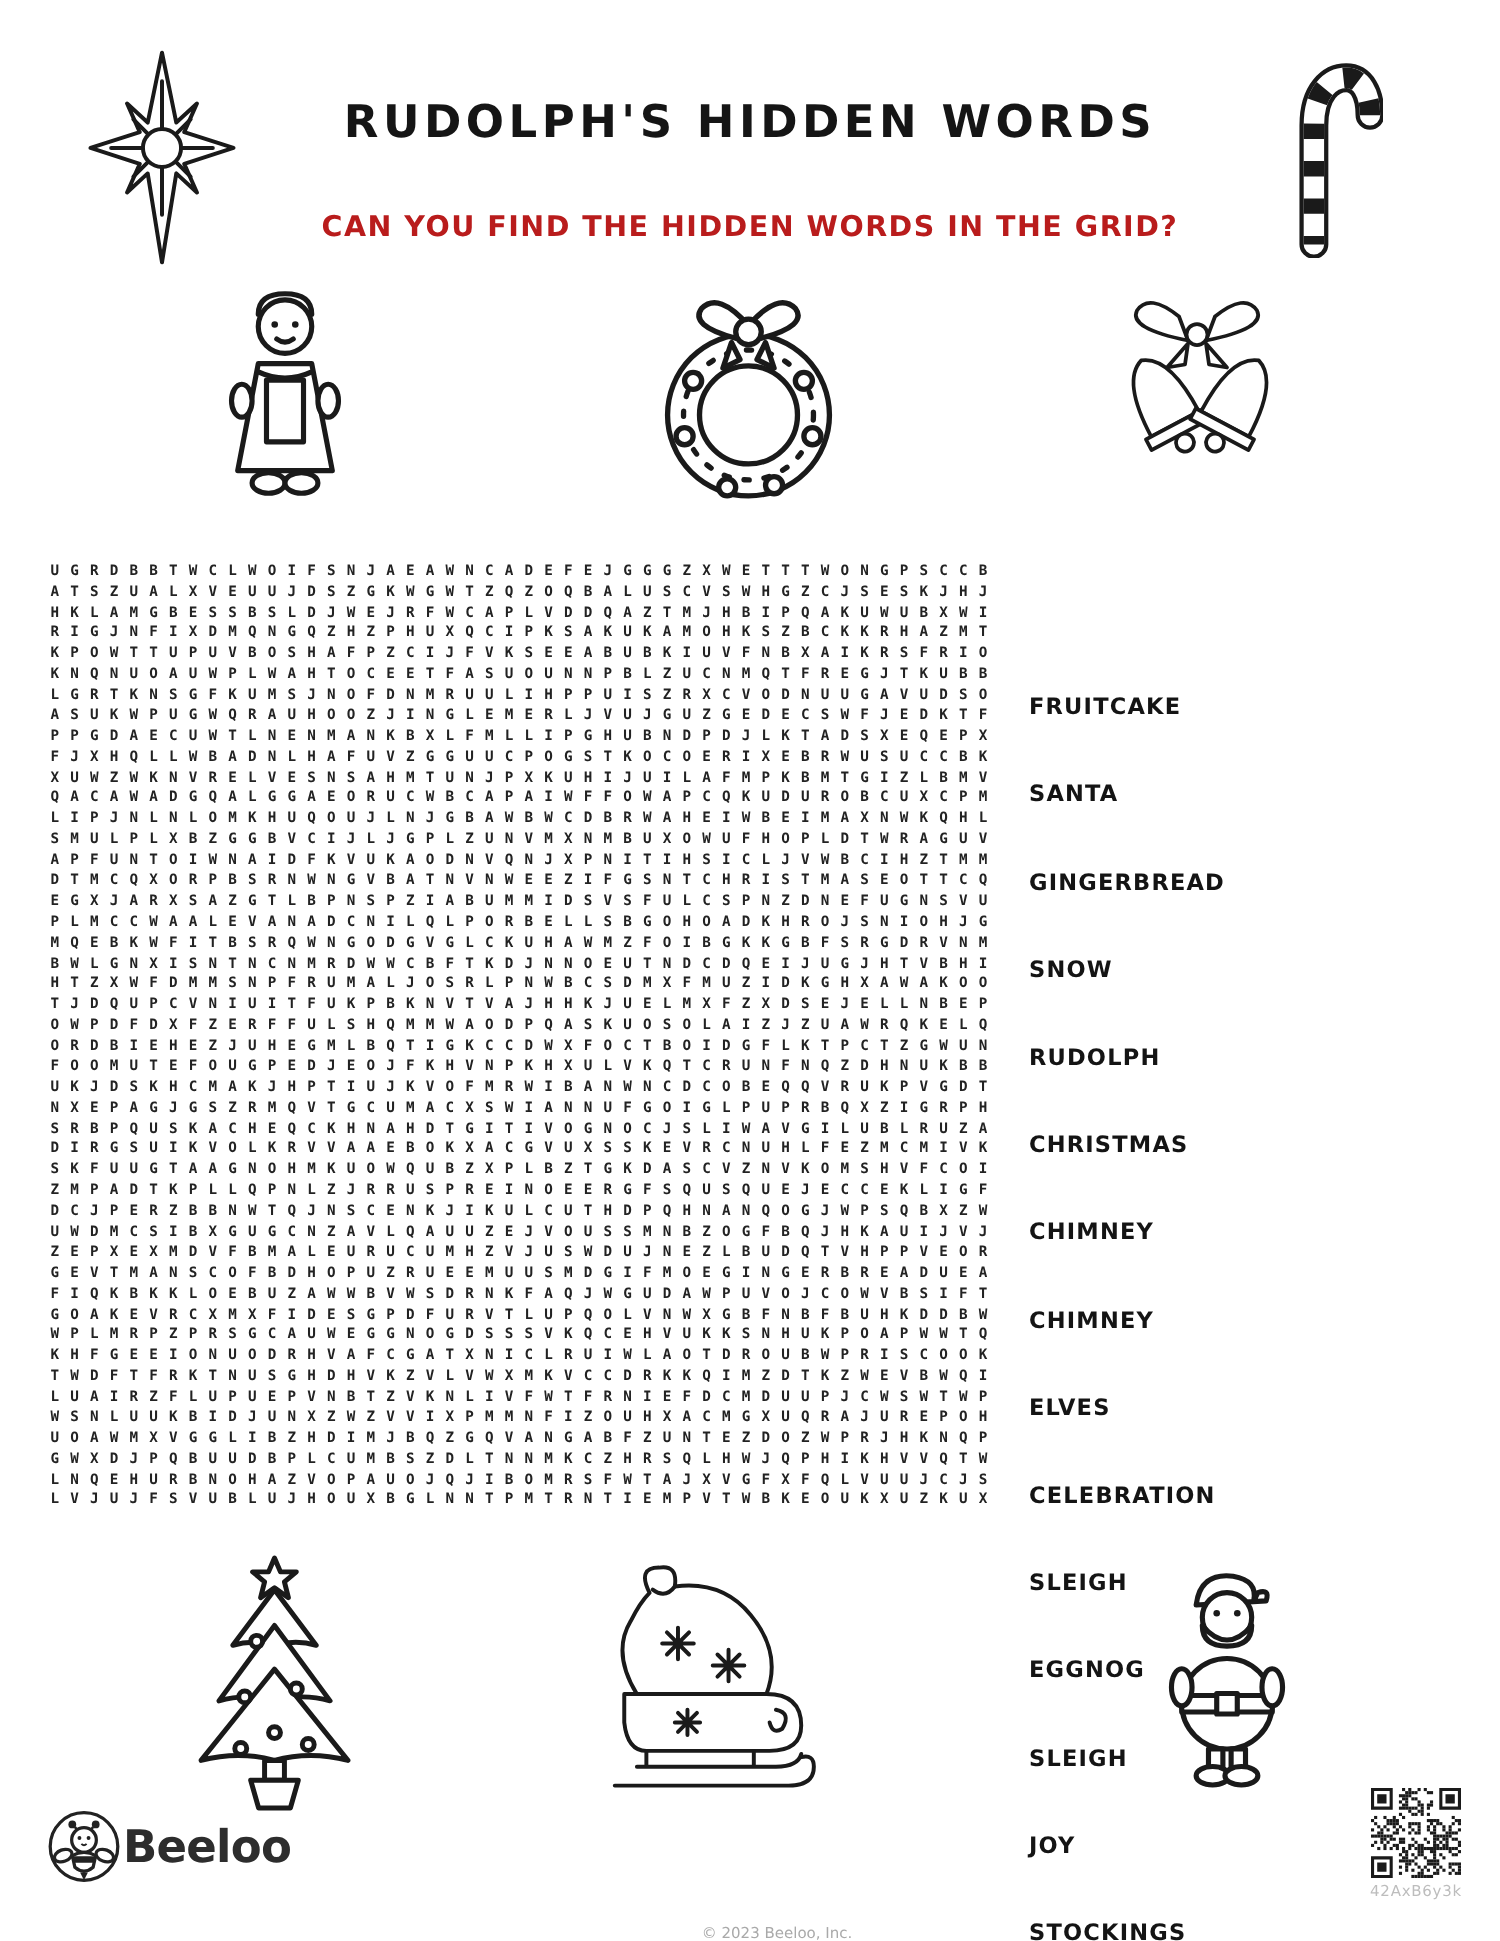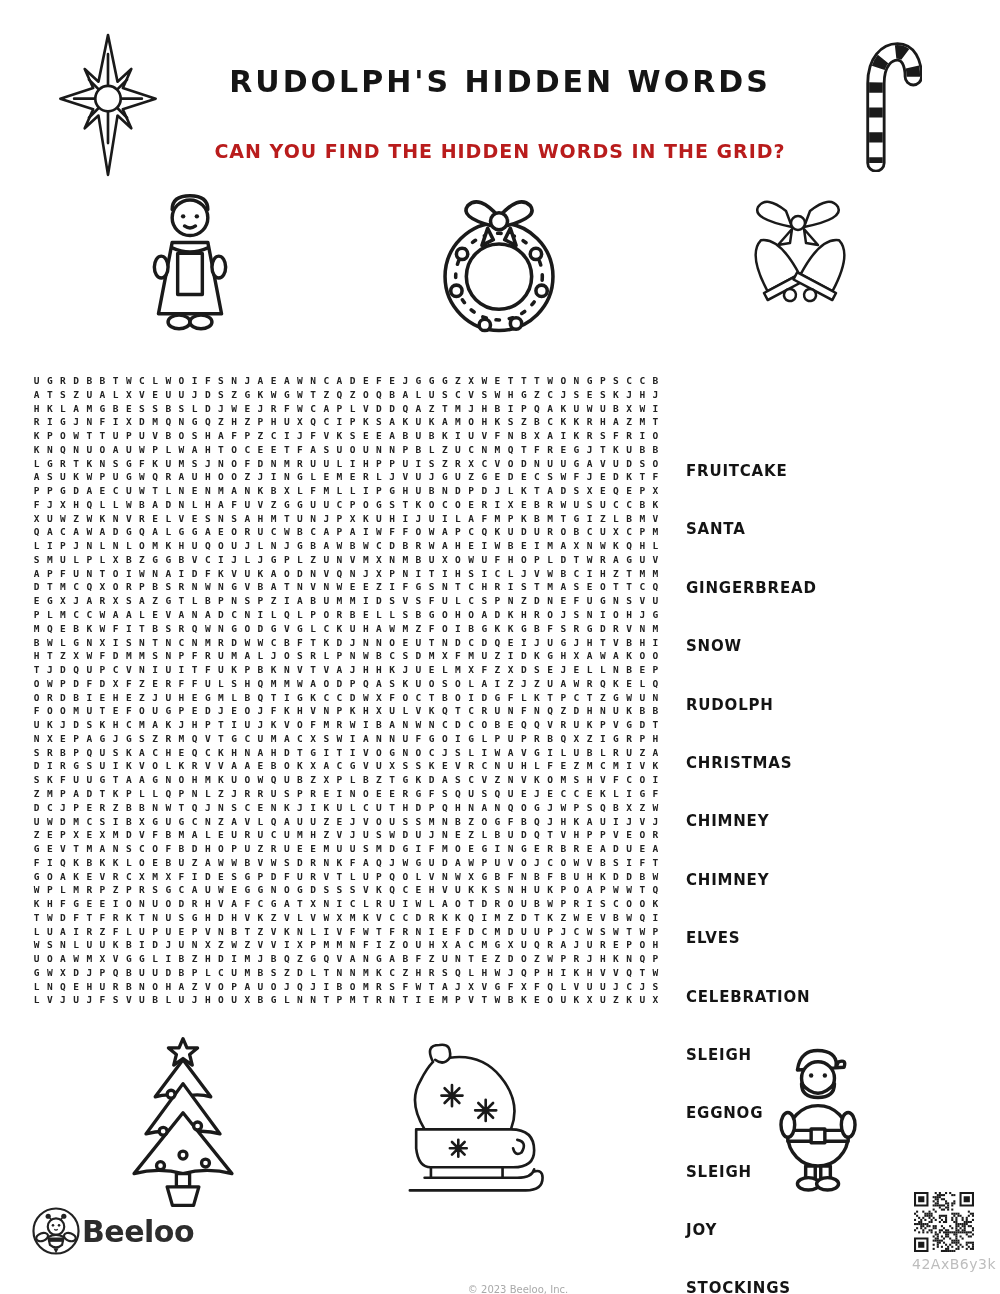--- a/index.html
+++ b/index.html
@@ -17,21 +17,21 @@
              line-height:13.78px;text-align:center;color:#222222;}
   .words{position:absolute;left:686px;top:424px;}
   .word{font-size:15px;font-weight:800;letter-spacing:0.8px;height:22.4px;line-height:22.4px;color:#141414;margin-top:36px;}
   .brand{position:absolute;left:30px;top:1205px;display:flex;align-items:center;}
   .brand .logo{width:52px;height:52px;}
   .brand .name{font-size:30px;font-weight:800;color:#2d2d2d;letter-spacing:-0.5px;}
   .copyright{position:absolute;left:0;right:0;top:1284px;text-align:center;
              font-size:10px;color:#a9a9a9;padding-left:36px;}
   .qr{position:absolute;right:24px;top:1192px;width:64px;text-align:center;}
   .qr svg{width:60px;height:60px;display:block;margin:0 auto;}
-  .qr-caption{font-size:14px;color:#bdbdbd;margin-top:4px;letter-spacing:0.5px;text-align:right;}
+  .qr-caption{font-size:10px;color:#bdbdbd;margin-top:4px;letter-spacing:0.5px;}
   .ink{stroke:#1a1a1a;fill:none;stroke-width:2.5;stroke-linecap:round;stroke-linejoin:round;}
   .ink-fill{fill:#1a1a1a;stroke:none;}
   .ink-white{fill:#ffffff;stroke:#1a1a1a;stroke-width:2.5;stroke-linejoin:round;}
 </style>
 </head>
 <body>
 
 <div class="page">
 
   <div class="deco" style="left:55px;top:33px;width:106px;height:144px;">

